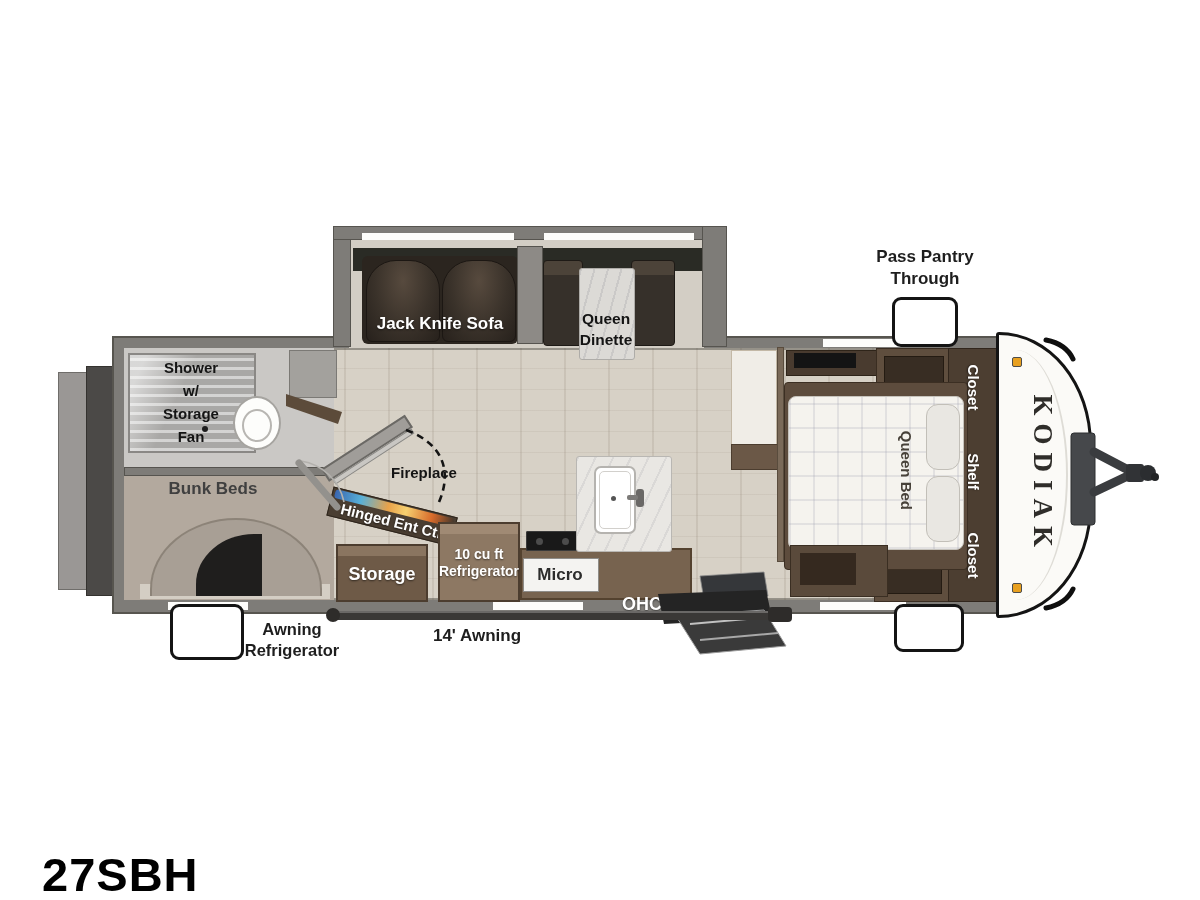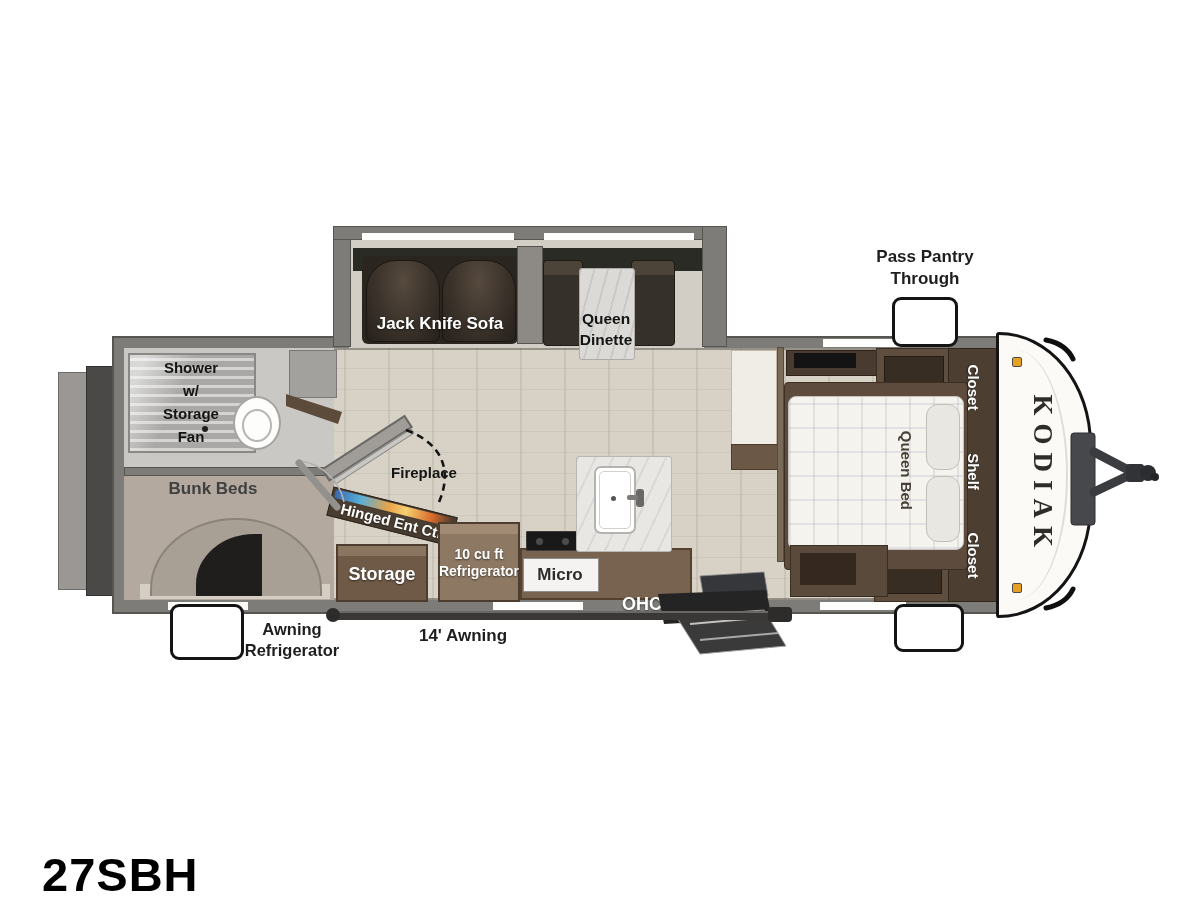--- a/index.html
+++ b/index.html
@@ -189,21 +189,21 @@
     <line x1="1094" y1="492" x2="1134" y2="473" stroke="#3a3c3f" stroke-width="9" stroke-linecap="round"></line>
     <rect x="1126" y="464" width="18" height="18" rx="3" fill="#313336"></rect>
     <circle cx="1148" cy="473" r="8" fill="#2b2d30"></circle>
     <circle cx="1155" cy="477" r="4" fill="#222426"></circle>
   </svg>
 
   <div class="abs" style="left:330px;top:611px;width:456px;height:9px;background:#3a3836;border-radius:4px;
               background-image:linear-gradient(180deg,#6a6866 0 2px,rgba(0,0,0,0) 2px);"></div>
   <div class="abs" style="left:326px;top:608px;width:14px;height:14px;border-radius:50%;background:#2e2c2a;"></div>
   <div class="abs" style="left:768px;top:607px;width:24px;height:15px;border-radius:4px;background:#2e2c2a;"></div>
-  <div class="lbl" style="left:388px;top:625px;width:150px;font-size:17px;">14' Awning</div>
+  <div class="lbl" style="left:402px;top:625px;width:150px;font-size:17px;">14' Awning</div>
 
   <div class="lbl" style="left:845px;top:246px;width:160px;font-size:17px;line-height:22px;">
     <div>Pass Pantry</div>
     <div>Through</div>
   </div>
   <div class="whitedoor" style="left:892px;top:297px;width:66px;height:50px;"></div>
   <div class="whitedoor" style="left:894px;top:604px;width:70px;height:48px;"></div>
   <div class="whitedoor" style="left:170px;top:604px;width:74px;height:56px;"></div>
   <div class="lbl" style="left:224px;top:619px;width:136px;font-size:16.5px;line-height:21px;">
     <div>Awning</div>

